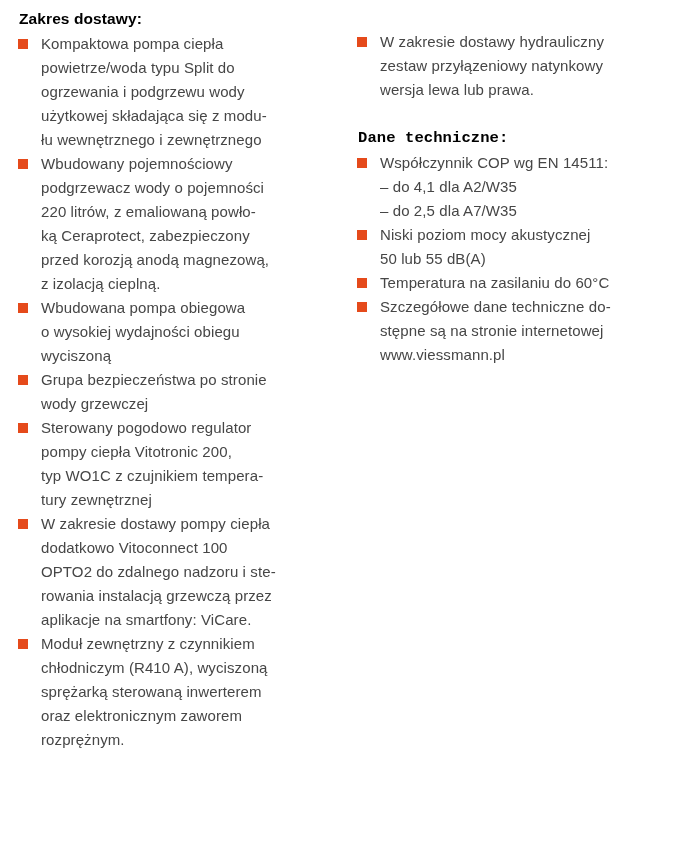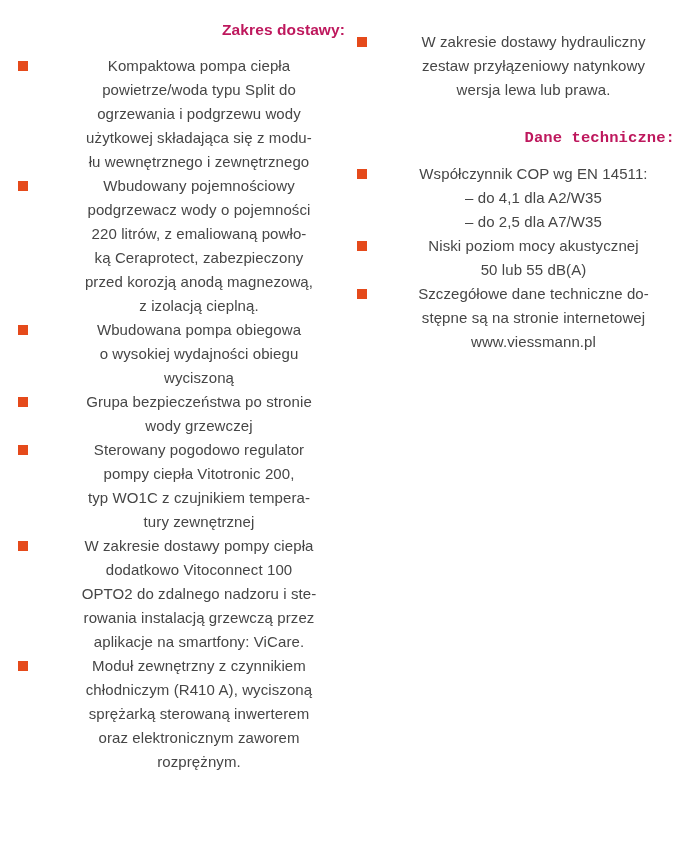--- a/index.html
+++ b/index.html
@@ -21,27 +21,26 @@
     box-sizing: border-box;
   }
   .col-left {
     width: 339px;
   }
   .col-right {
     width: 330px;
     padding-top: 24px; 
   }
   .section-heading {
-    margin: 12px;
+    margin: 1px;
     font-size: 15.5px;
     font-weight: bold;
-    color: #be185d;
+    color: #000000;
     line-height: 24px;
     letter-spacing: 0.1px;
-    text-align: right;
   }
   .heading-gap {
     margin-top: 24px; 
     font-family: Liberation Mono, monospace;
   }
   .bullet-item {
     position: relative;
     padding-left: 23px;
   }
   .bullet-square {
@@ -51,21 +50,20 @@
     width: 10px;
     height: 10px;
     background: #E54A1B;
   }
   .item-text {
     font-size: 15px;
     line-height: 24px;
     color: #464646;
     white-space: pre-line;
     letter-spacing: 0.1px;
-    text-align: center;
   }
 </style>
 </head>
 <body>
 
 <div class="page">
 
   <div class="col col-left">
     <h2 class="section-heading">Zakres dostawy:</h2>
 
@@ -139,19 +137,23 @@
 – do 4,1 dla A2/W35
 – do 2,5 dla A7/W35</div>
     </div>
     <div class="bullet-item">
       <span class="bullet-square"></span>
       <div class="item-text">Niski poziom mocy akustycznej
 50 lub 55 dB(A)</div>
     </div>
     <div class="bullet-item">
       <span class="bullet-square"></span>
+      <div class="item-text">Temperatura na zasilaniu do 60°C</div>
+    </div>
+    <div class="bullet-item">
+      <span class="bullet-square"></span>
       <div class="item-text">Szczegółowe dane techniczne do-
 stępne są na stronie internetowej
 www.viessmann.pl</div>
     </div>
   </div>
 
 </div>
 
 </body></html>

